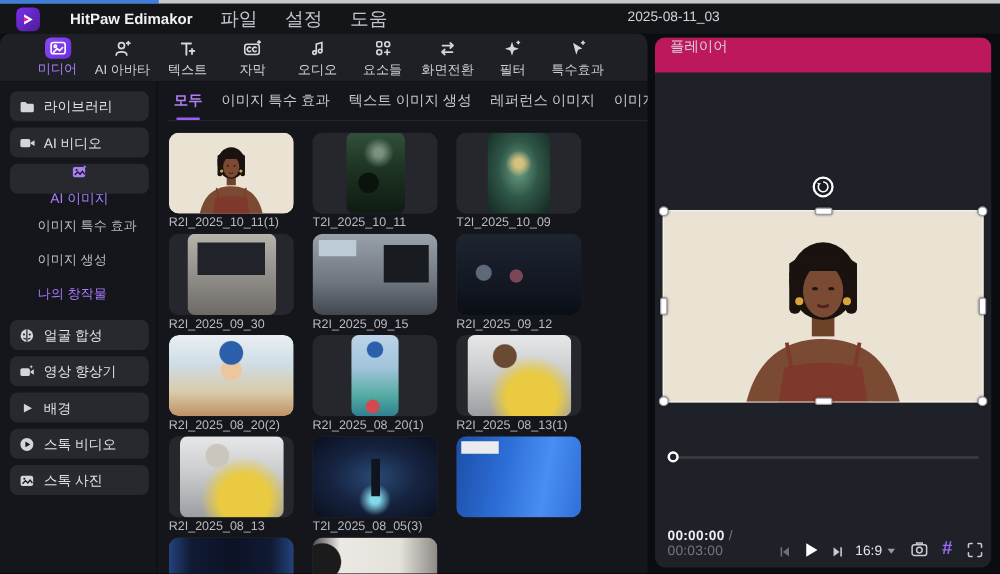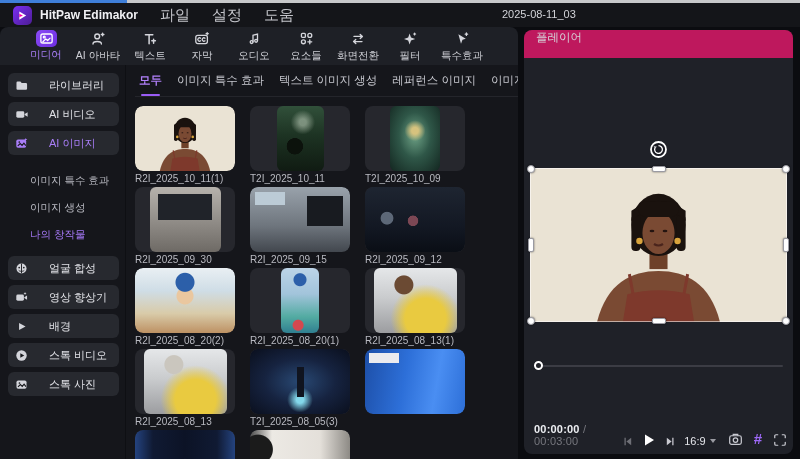--- a/index.html
+++ b/index.html
@@ -11,40 +11,40 @@
   }
   
   .top-strip { position:absolute; left:0; top:0; width:800px; height:3px; background:#c7c8ca; }
   .top-strip .blue { position:absolute; left:0; top:0; width:127px; height:3px; background:#3f7fd9; }
 
   
   .menubar { position:absolute; left:0; top:3px; width:800px; height:24px; background:#141519; display:flex; align-items:center; }
   .logo { width:19px; height:19px; margin-left:13px; border-radius:5px;
     background:linear-gradient(135deg,#7b2ff2,#4c1d95); display:flex; align-items:center; justify-content:center; }
   .logo svg { display:block; }
-  .app-title { margin-left:8px; font-size:12px; font-weight:bold; color:#f1f1f4; }
+  .app-title { margin-left:24px; font-size:12px; font-weight:bold; color:#f1f1f4; }
   .menu-item { margin-left:22px; font-size:15px; color:#c3c4ca; cursor:default; }
   .project-name { position:absolute; left:502px; top:5px; font-size:11px; color:#d2d3d8; }
 
   
   .left-panel { position:absolute; left:0; top:27px; width:518px; height:432px; }
   .ribbon { height:38px; background:#1e2026; border-radius:8px 8px 0 0; display:flex; align-items:center; padding:0 20px; }
   .rtab { display:flex; flex-direction:column; align-items:center; justify-content:center; min-width:52px; padding:0 2px; height:38px; cursor:pointer; }
   .rtab .ric { height:19px; display:flex; align-items:center; justify-content:center; color:#d5d6dc; }
   .rtab .rlabel { font-size:10.5px; color:#cfd0d6; margin-top:1px; white-space:nowrap; }
   .rtab.active .ric { width:21px; height:17px; background:linear-gradient(135deg,#8a4bf5,#6d2de0); border-radius:5px; color:#fff; }
   .rtab.active .rlabel { color:#a97ef8; }
 
   .left-body { display:flex; height:394px; background:#15161b; }
 
   
   .sidebar { width:126px; padding:8px 6px 0 8px; border-right:1px solid #0e0f13; }
-  .sbtn { height:24px; margin-bottom:5px; background:#27292f; border-radius:6px; display:flex; align-items:center; gap:21px; padding:0 7px; font-size:11px; color:#e0e1e6; cursor:pointer; white-space:nowrap; }
+  .sbtn { height:24px; margin-bottom:5px; background:#27292f; border-radius:6px; display:flex; align-items:center; gap:7px; padding:0 7px; font-size:11px; color:#e0e1e6; cursor:pointer; white-space:nowrap; }
   .sbtn .sic { display:flex; color:#d4d5db; }
-  .sbtn.active { color:#a97ef8; }
+  .sbtn.active { color:#a97ef8;flex-direction:column; }
   .sbtn.active .sic { color:#a97ef8; }
   .ssub { height:24px; margin:3px 0; display:flex; align-items:center; padding-left:22px; font-size:10.5px; color:#bbbcc4; cursor:pointer; white-space:nowrap; }
   .ssub.active { color:#a679f8; }
   .sub-gap { height:6px; }
 
   
   .content { flex:1; padding:0 0 0 9px; overflow:hidden; }
   .content-tabs { height:32px; display:flex; align-items:center; gap:15px; font-size:11.5px; color:#c7c8cf; border-bottom:1px solid #24252b; padding-left:4px; }
   .ctab { cursor:pointer; position:relative; white-space:nowrap; }
   .ctab.active { color:#b07ff9; font-weight:bold; }

